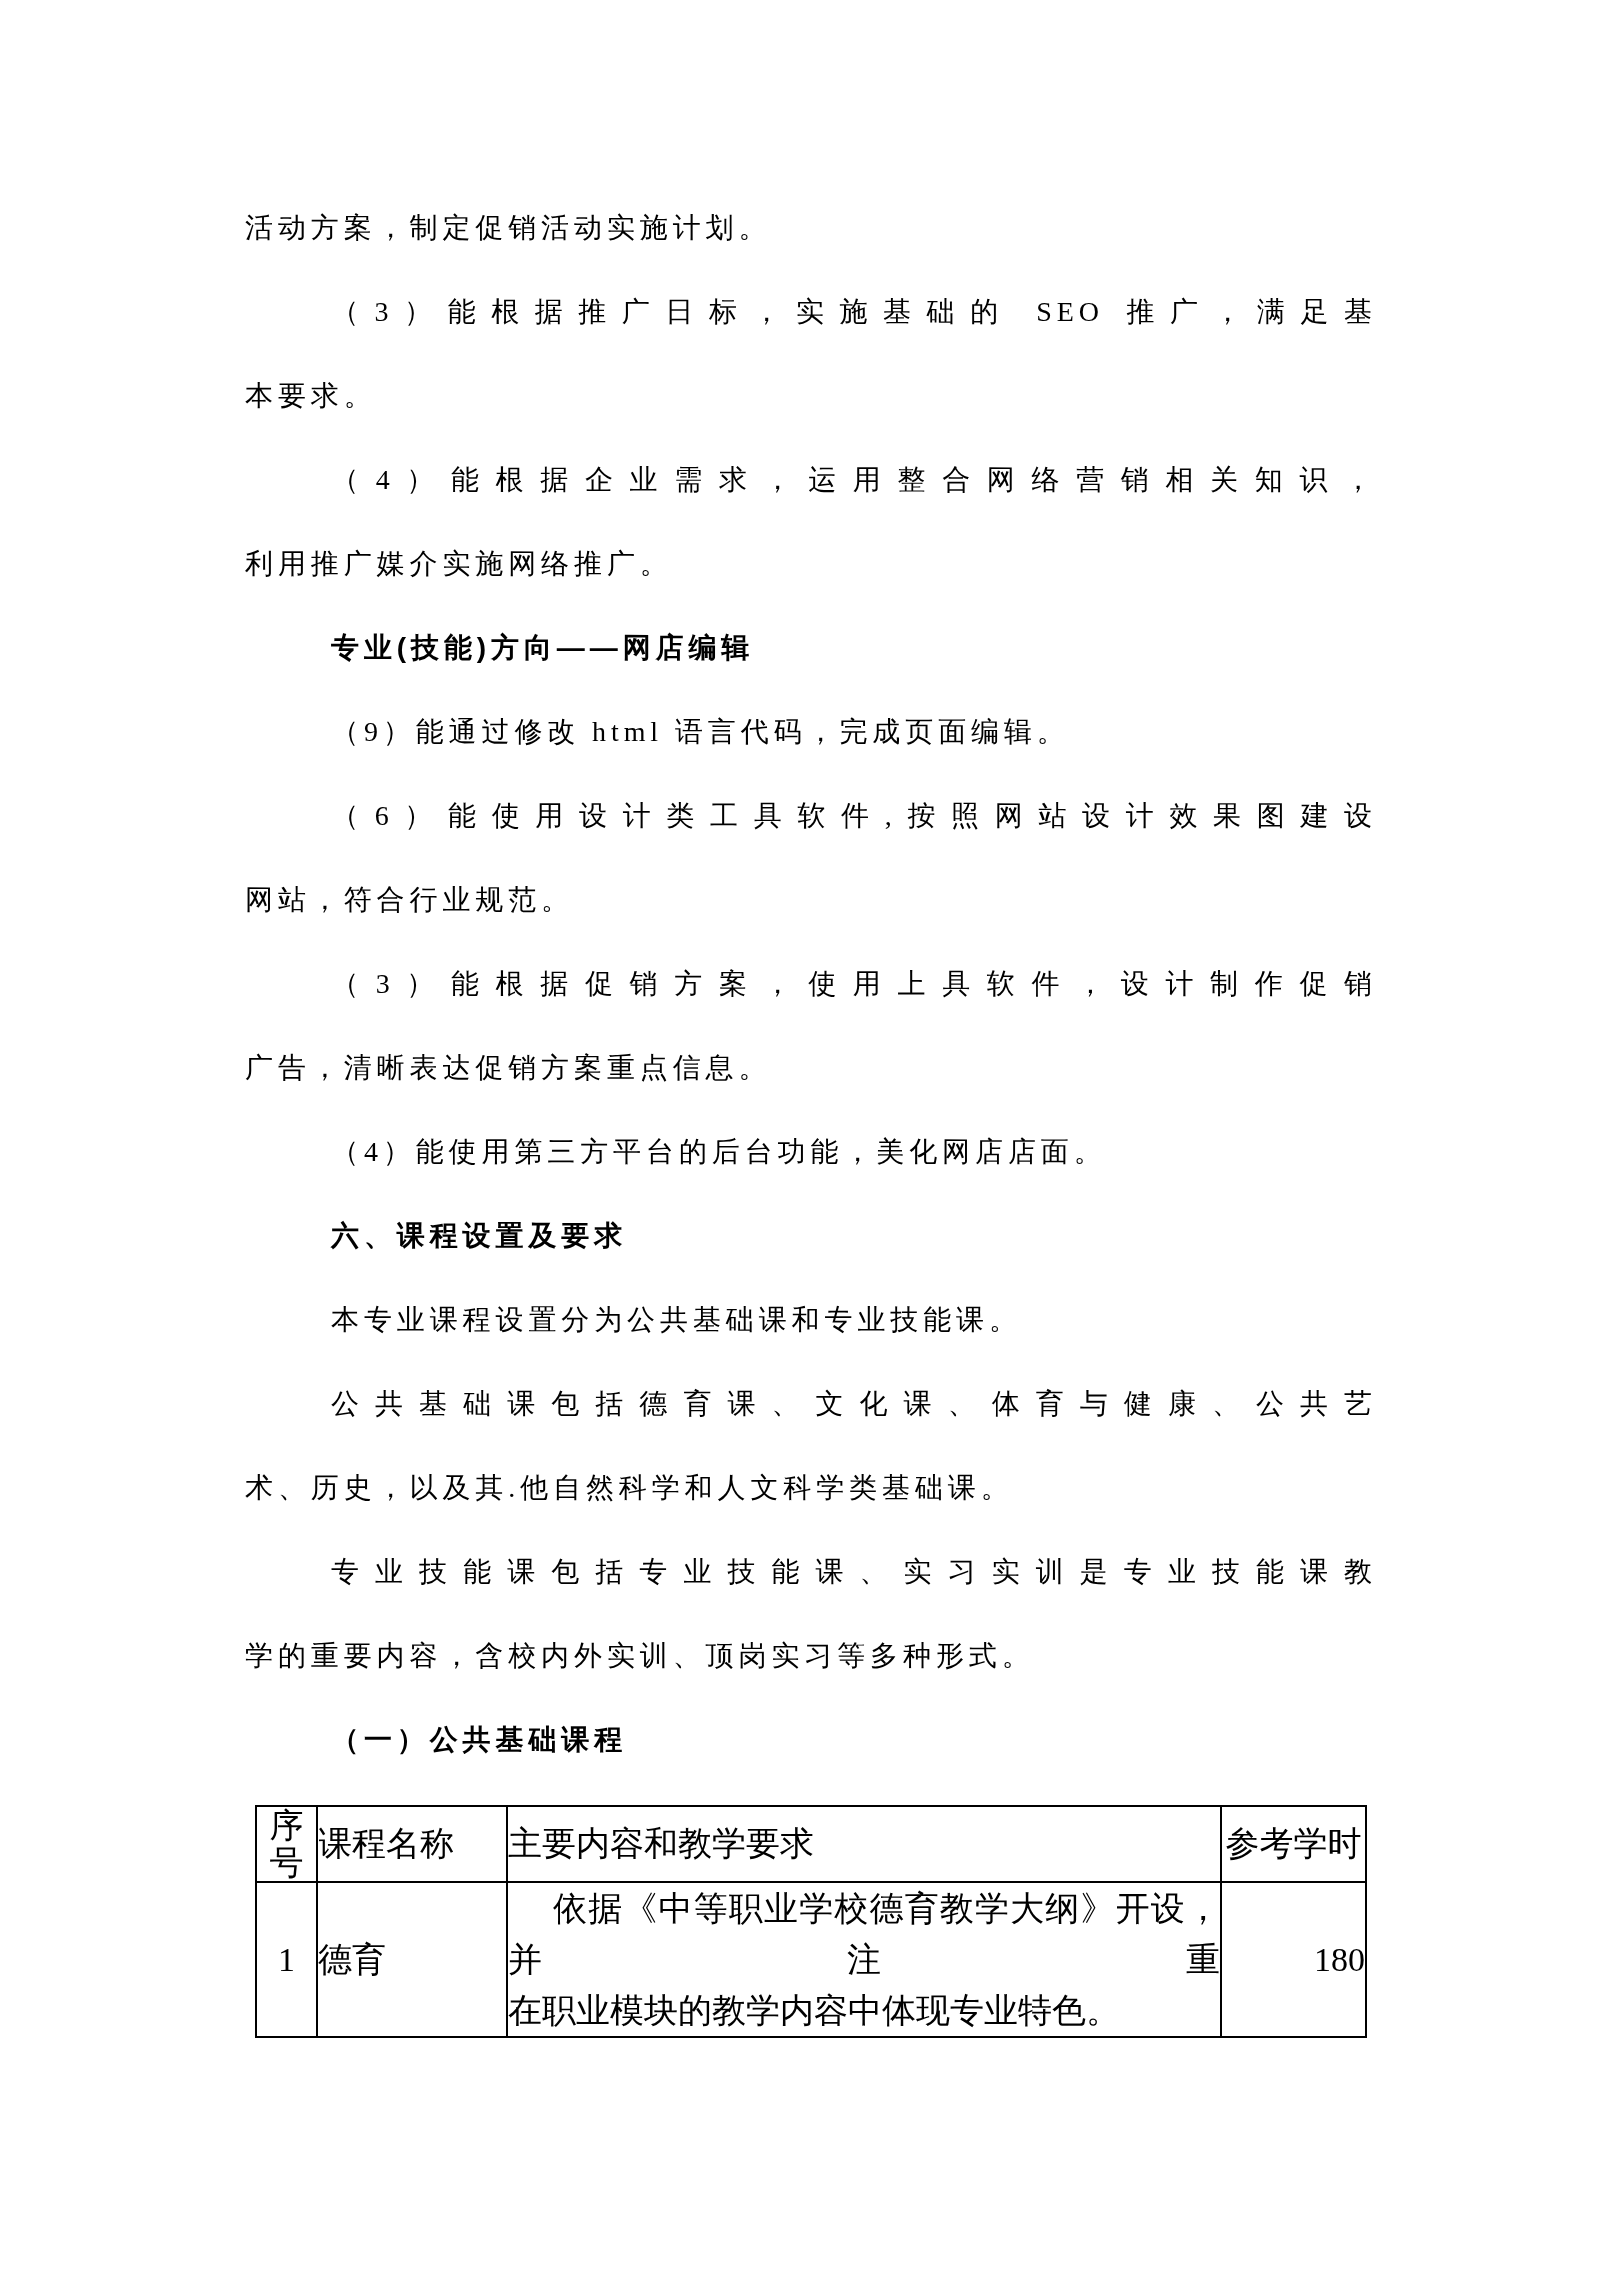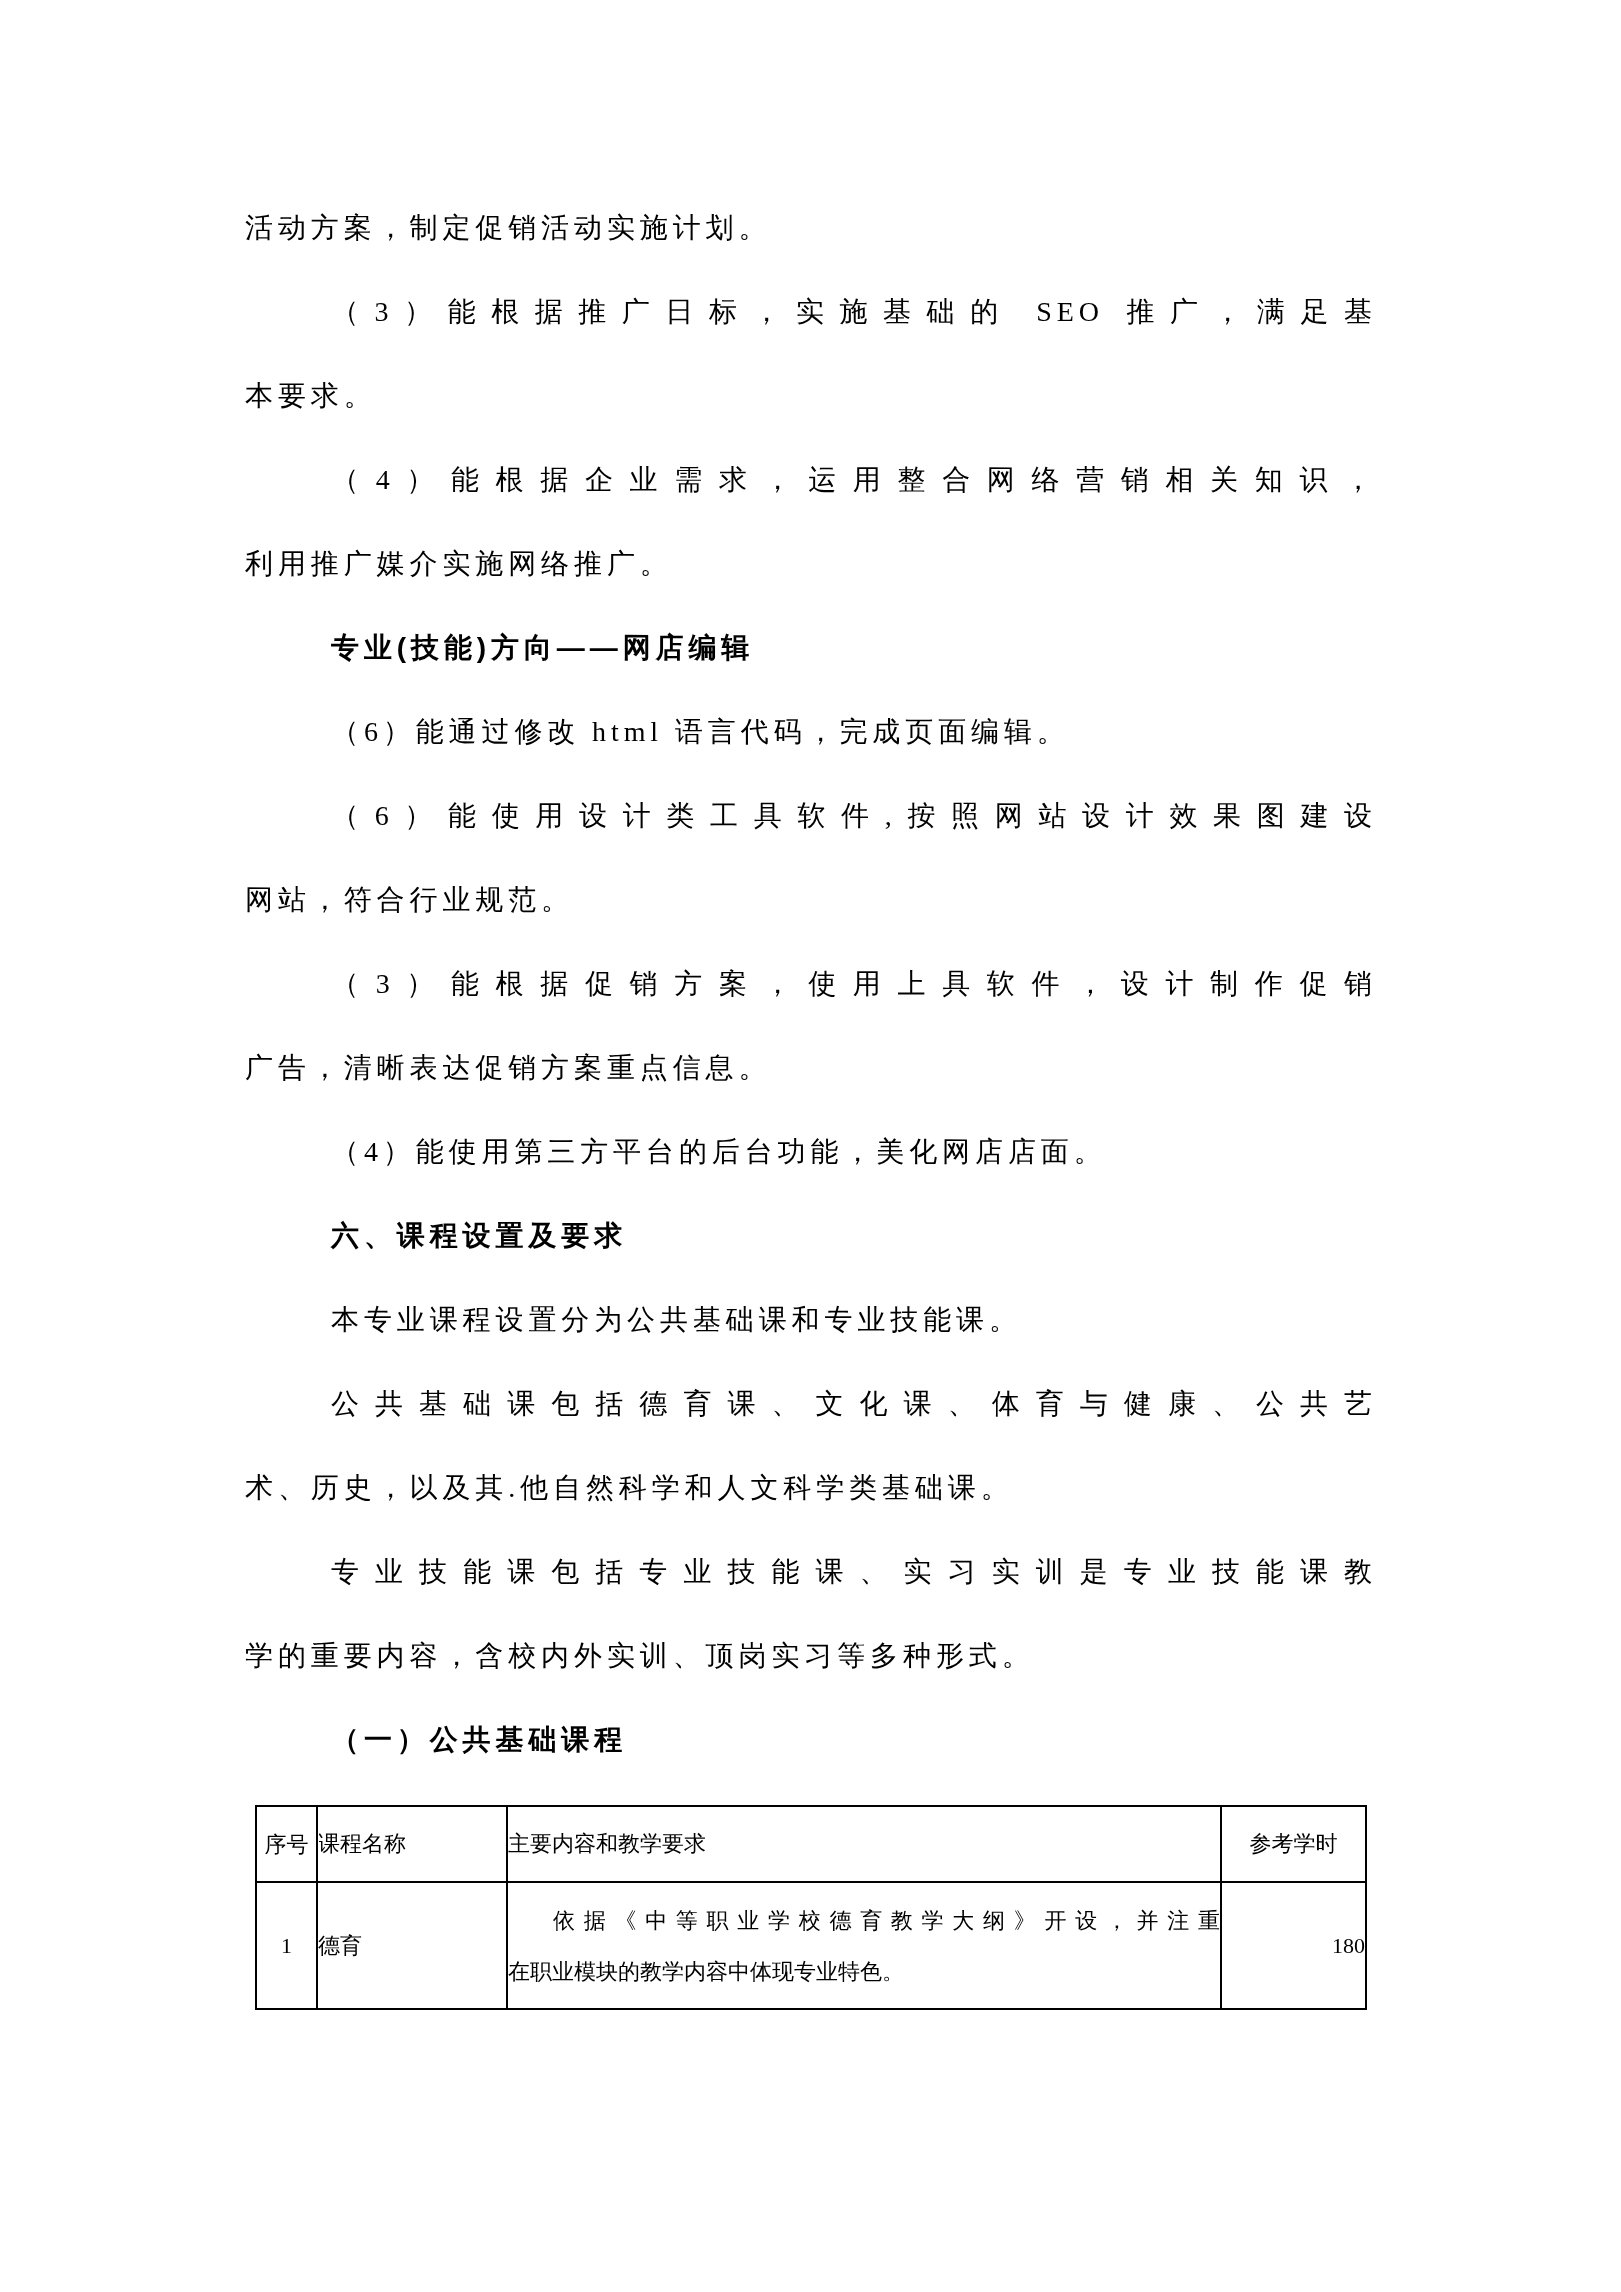--- a/index.html
+++ b/index.html
@@ -35,21 +35,21 @@
     font-family: "Liberation Sans", sans-serif;
     font-weight: bold;
   }
   table.course-table {
     position: absolute;
     left: 255px;
     top: 1805px;
     width: 1110px;
     border-collapse: collapse;
     table-layout: fixed;
-    font-size: 22px;
+    font-size: 34px;
     color: #000000;
   }
   .course-table col.c-no      { width: 61px; }
   .course-table col.c-name    { width: 190px; }
   .course-table col.c-content { width: 714px; }
   .course-table col.c-hours   { width: 145px; }
   .course-table th, .course-table td {
     border: 2px solid #000000;
     font-weight: normal;
     vertical-align: middle;
@@ -78,21 +78,21 @@
 
 <div class="page">
 
   <div class="textblock">
     <div class="line">活动方案，制定促销活动实施计划。</div>
     <div class="line ind just">（3）能根据推广日标，实施基础的 SEO 推广，满足基</div>
     <div class="line">本要求。</div>
     <div class="line ind just">（4）能根据企业需求，运用整合网络营销相关知识，</div>
     <div class="line">利用推广媒介实施网络推广。</div>
     <div class="line ind bold">专业(技能)方向——网店编辑</div>
-    <div class="line ind">（6）能通过修改 html 语言代码，完成页面编辑。</div>
+    <div class="line ind">（9）能通过修改 html 语言代码，完成页面编辑。</div>
     <div class="line ind just">（6）能使用设计类工具软件,按照网站设计效果图建设</div>
     <div class="line">网站，符合行业规范。</div>
     <div class="line ind just">（3）能根据促销方案，使用上具软件，设计制作促销</div>
     <div class="line">广告，清晰表达促销方案重点信息。</div>
     <div class="line ind">（4）能使用第三方平台的后台功能，美化网店店面。</div>
     <div class="line ind bold">六、课程设置及要求</div>
     <div class="line ind">本专业课程设置分为公共基础课和专业技能课。</div>
     <div class="line ind just">公共基础课包括德育课、文化课、体育与健康、公共艺</div>
     <div class="line">术、历史，以及其.他自然科学和人文科学类基础课。</div>
     <div class="line ind just">专业技能课包括专业技能课、实习实训是专业技能课教</div>

